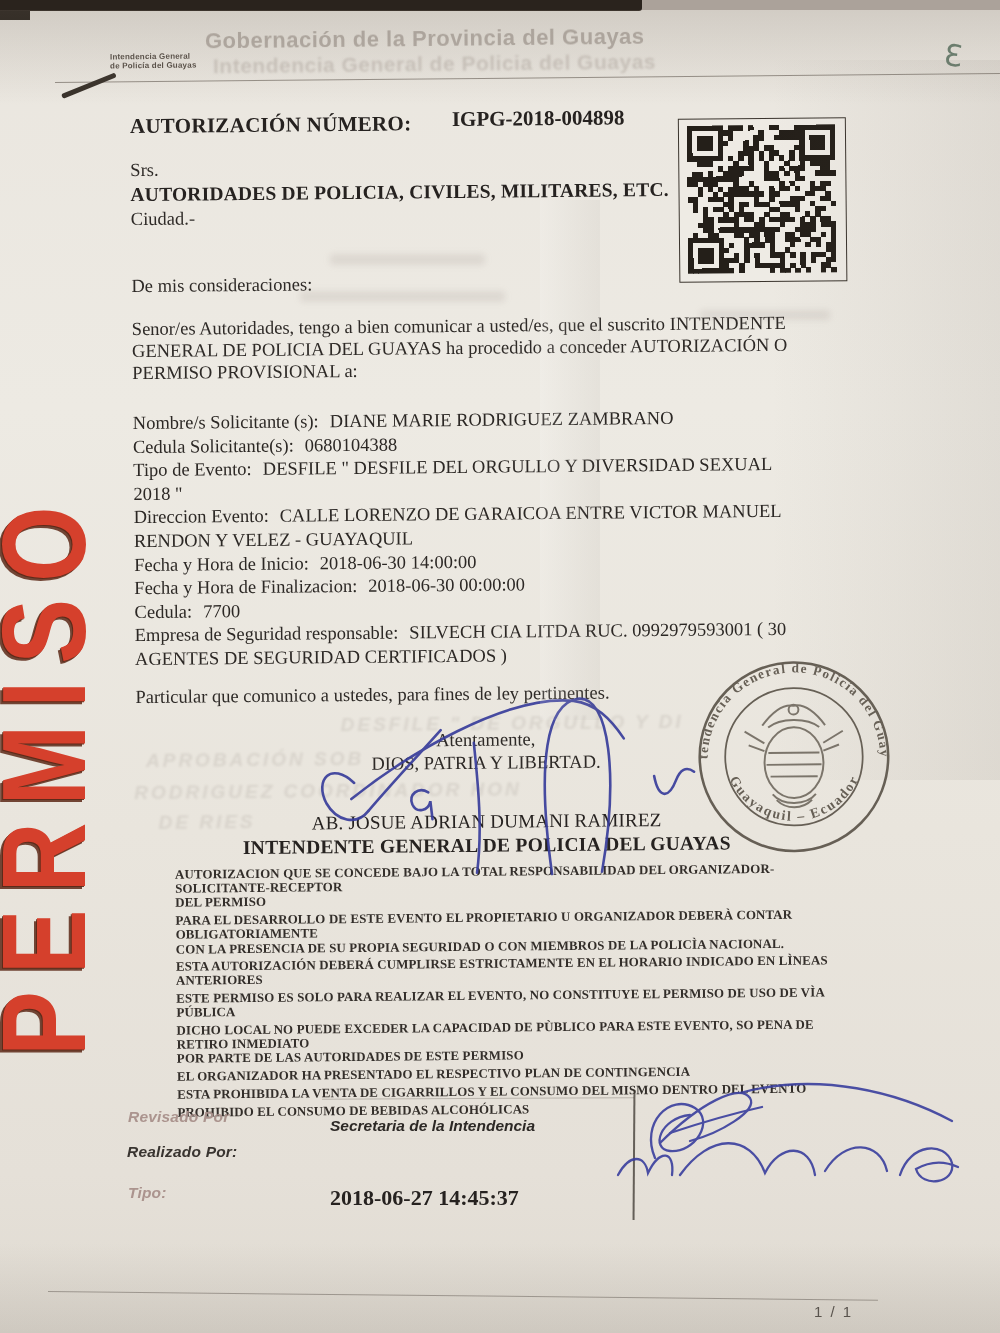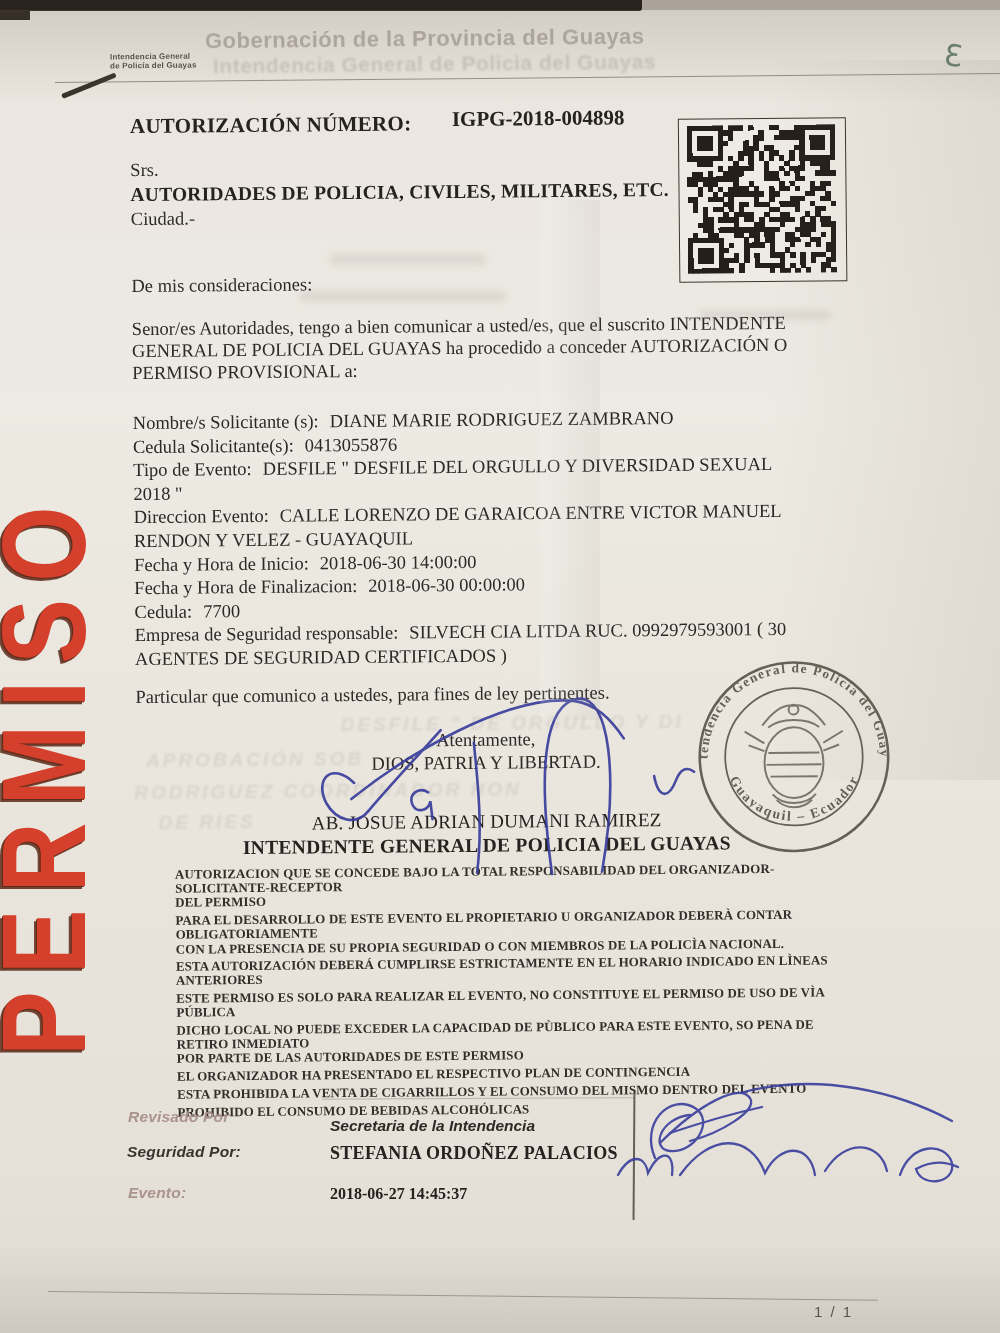--- a/index.html
+++ b/index.html
@@ -83,21 +83,21 @@
 
   
   .f-label{position:absolute;font-family:"Liberation Sans",sans-serif;font-weight:700;font-size:15.5px;letter-spacing:.2px;font-style:italic;}
   .f-label.faded{color:rgba(168,143,138,.95);}
   .f-label.dark{color:#393430;}
   .f-abg{position:absolute;left:330px;top:1085px;font-family:"Liberation Sans",sans-serif;font-weight:700;
     font-style:italic;font-size:16.5px;color:#2c2825;letter-spacing:.3px;}
   .f-sec{position:absolute;left:330px;top:1107px;font-family:"Liberation Sans",sans-serif;font-weight:700;
     font-style:italic;font-size:15.5px;color:#2c2825;}
   .f-stef{position:absolute;left:330px;top:1133px;font-size:18px;font-weight:700;color:#262220;letter-spacing:.3px;}
-  .f-date{position:absolute;left:330px;top:1175px;font-size:16px;font-weight:700;color:#262220;}
+  .f-date{position:absolute;left:330px;top:1175px;font-size:22px;font-weight:700;color:#262220;}
   .f-topline{position:absolute;left:322px;top:1088px;width:312px;height:1px;background:rgba(120,112,104,.4);transform:rotate(-.3deg);}
   .f-vline{position:absolute;left:633px;top:1080px;width:1.6px;height:130px;background:rgba(58,52,46,.75);transform:rotate(.4deg);}
 
   .bottom-rule{position:absolute;left:48px;top:1281px;width:830px;height:1.3px;background:rgba(108,100,92,.55);
     transform:rotate(.6deg);transform-origin:left center;}
   .page-num{position:absolute;left:814px;top:1293px;font-family:"Liberation Sans",sans-serif;font-size:15px;
     color:#55504a;letter-spacing:2px;}
 
   
   .permiso{
@@ -576,21 +576,21 @@
     </div>
 
     <div class="salutation">De mis consideraciones:</div>
 
     <div class="intro">Senor/es Autoridades, tengo a bien comunicar a usted/es, que el suscrito INTENDENTE
 GENERAL DE POLICIA DEL GUAYAS ha procedido a conceder AUTORIZACIÓN O
 PERMISO PROVISIONAL a:</div>
 
     <div class="details">
       <div class="dline"><span>Nombre/s Solicitante (s):</span><span class="val">DIANE MARIE RODRIGUEZ ZAMBRANO</span></div>
-      <div class="dline"><span>Cedula Solicitante(s):</span><span class="val">0413055876</span></div>
+      <div class="dline"><span>Cedula Solicitante(s):</span><span class="val">0680104388</span></div>
       <div class="dline"><span>Tipo de Evento:</span><span class="val">DESFILE " DESFILE DEL ORGULLO Y DIVERSIDAD SEXUAL
 2018 "</span></div>
       <div class="dline"><span>Direccion Evento:</span><span class="val">CALLE LORENZO DE GARAICOA ENTRE VICTOR MANUEL
 RENDON Y VELEZ - GUAYAQUIL</span></div>
       <div class="dline"><span>Fecha y Hora de Inicio:</span><span class="val">2018-06-30 14:00:00</span></div>
       <div class="dline"><span>Fecha y Hora de Finalizacion:</span><span class="val">2018-06-30 00:00:00</span></div>
       <div class="dline"><span>Cedula:</span><span class="val">7700</span></div>
       <div class="dline"><span>Empresa de Seguridad responsable:</span><span class="val">SILVECH CIA LITDA RUC. 0992979593001 ( 30
 AGENTES DE SEGURIDAD CERTIFICADOS )</span></div>
     </div>
@@ -666,23 +666,22 @@
         <path d="M 172,132 C 162,126 152,134 156,144 C 160,153 172,151 174,141 L 176,159"></path>
         <path d="M 398,118 C 402,140 412,142 420,122 C 424,112 430,108 438,114"></path>
       </g>
     </svg>
   </div>
 
   <div class="f-topline"></div>
   <div class="f-vline"></div>
   <div class="f-label faded" style="left:128px;top:1098px;">Revisado Por</div>
   <div class="f-sec">Secretaria de la Intendencia</div>
-  <div class="f-label dark" style="left:127px;top:1133px;">Seguridad Por:</div>
-  <div class="f-stef">STEFANIA ORDOÑEZ PALACIOS</div>
-  <div class="f-label faded" style="left:128px;top:1174px;">Evento:</div>
+  <div class="f-label dark" style="left:127px;top:1133px;">Realizado Por:</div>
+  <div class="f-label faded" style="left:128px;top:1174px;">Tipo:</div>
   <div class="f-date">2018-06-27 14:45:37</div>
 
   <svg class="sig-bottom" viewBox="0 0 390 145" fill="none">
     <g stroke="#3a3f9e" stroke-width="2.3" stroke-linecap="round" opacity=".9">
       <path d="M 55,95 C 40,60 70,30 95,45 C 115,58 95,90 70,88 C 50,86 60,55 90,52"></path>
       <path d="M 60,80 C 100,40 140,20 150,35 C 158,48 120,70 90,78"></path>
       <path d="M 70,70 C 100,60 135,50 162,44"></path>
       <path d="M 140,30 C 220,8 300,30 352,58"></path>
       <path d="M 18,112 C 30,90 45,92 48,110 C 60,85 75,88 72,112"></path>
       <path d="M 80,112 C 110,70 150,70 165,110 C 180,80 210,80 215,112"></path>

